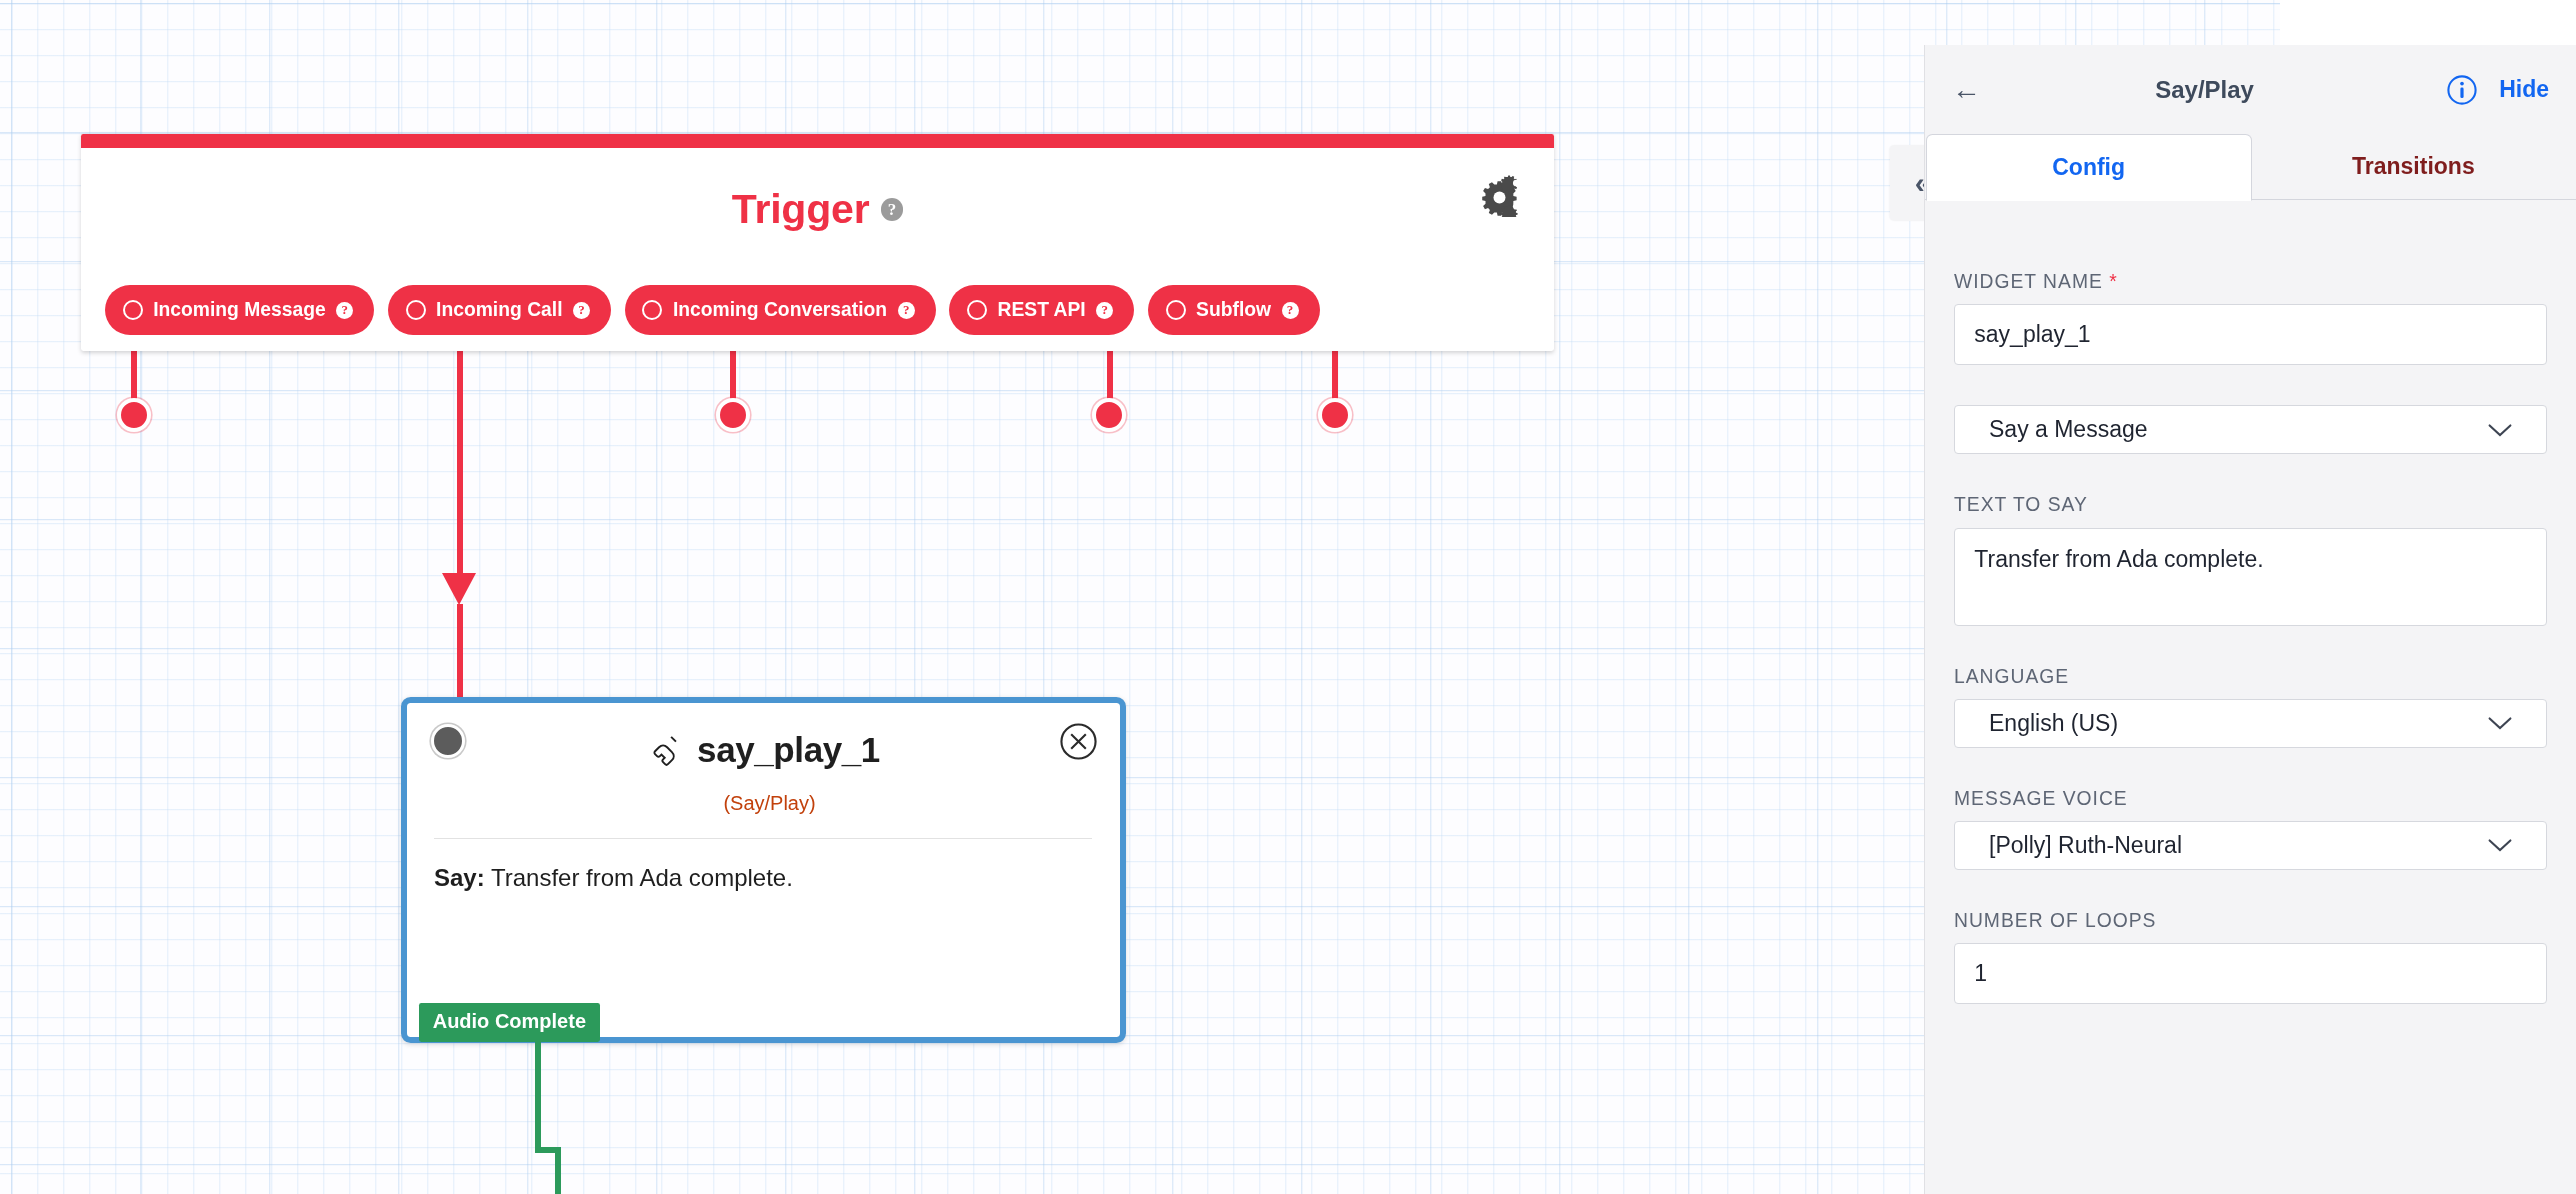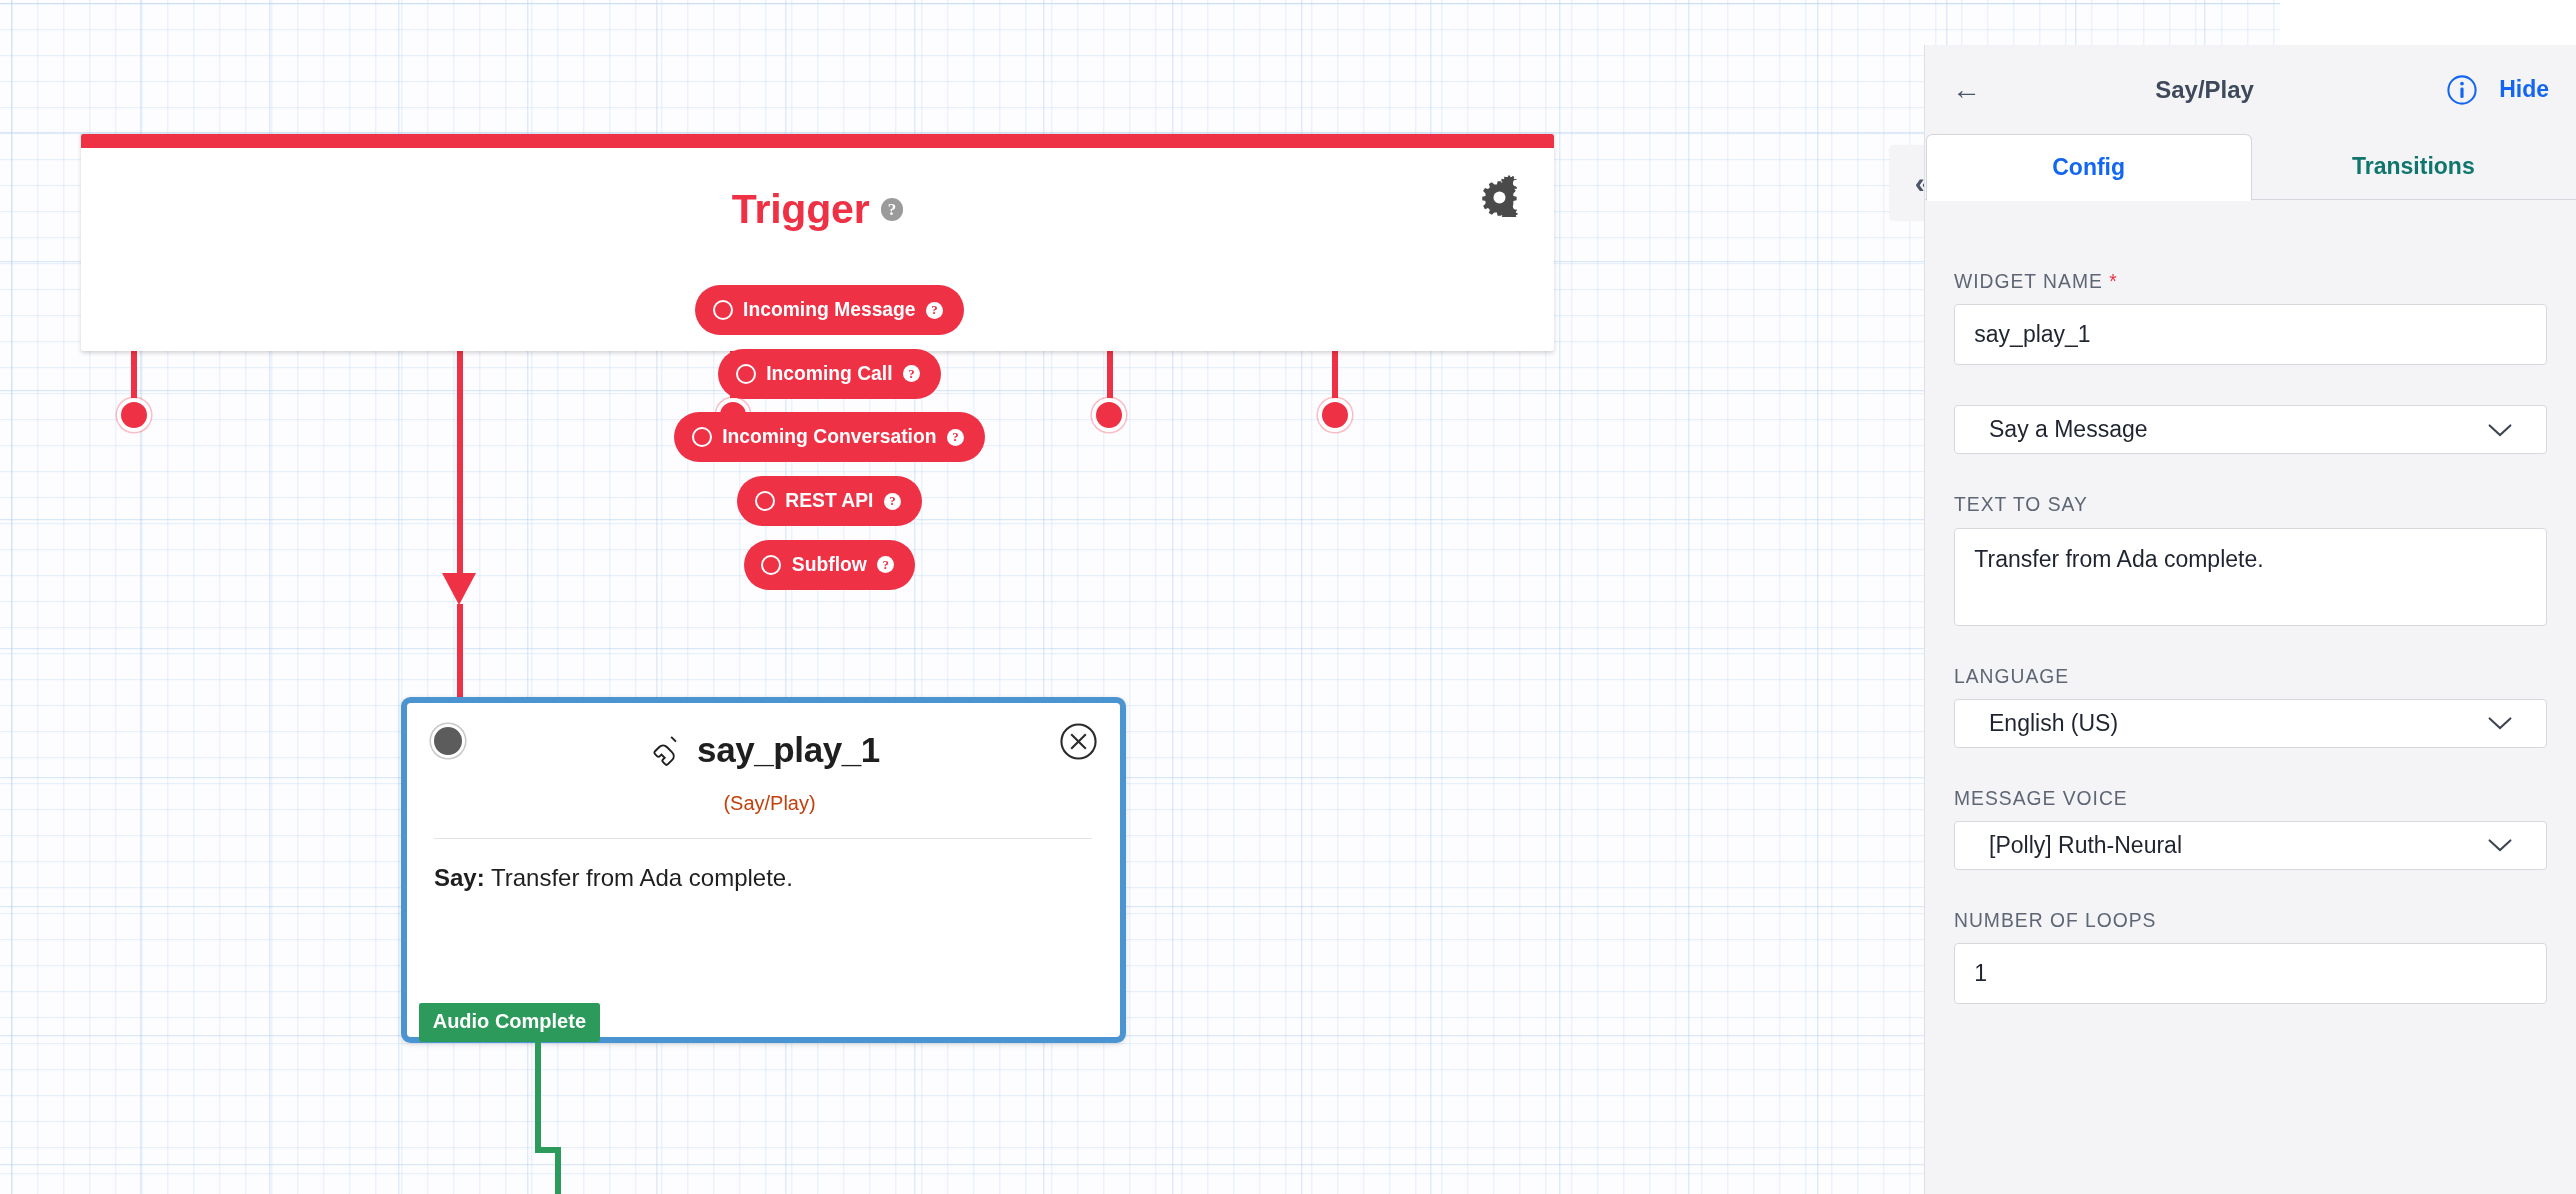--- a/index.html
+++ b/index.html
@@ -78,21 +78,20 @@
     position: absolute; right: 29px; top: 39px;
     width: 47px; height: 44px;
   }
 
   #trigger-pills {
     position: absolute; left: 0; top: 151px;
     width: 100%;
     display: flex; align-items: center;
     padding-left: 24px;
     gap: 13.7px;
-    flex-direction: column;
   }
   .trigger-pill {
     height: 50px;
     background: #ef3146;
     border-radius: 25px;
     display: flex; align-items: center;
     gap: 10.5px;
     padding: 0 21px 0 17.7px;
     color: #ffffff;
     font-size: 19.3px;
@@ -268,21 +267,21 @@
     display: flex;
     height: 66px;
     padding: 0 0.8px;
     border-bottom: 1.6px solid #d4d6dd;
   }
   .panel-tab {
     flex: 1;
     display: flex; align-items: center; justify-content: center;
     font-size: 23px;
     font-weight: bold;
-    color: #0f766e;
+    color: #7f1d1d;
     cursor: pointer;
     border-radius: 6.4px 6.4px 0 0;
   }
   .panel-tab.active {
     background: #ffffff;
     color: #1266f1;
     border: 1.6px solid #d4d6dd;
     border-bottom: 1.6px solid #ffffff;
     margin-bottom: -1.6px;
   }

